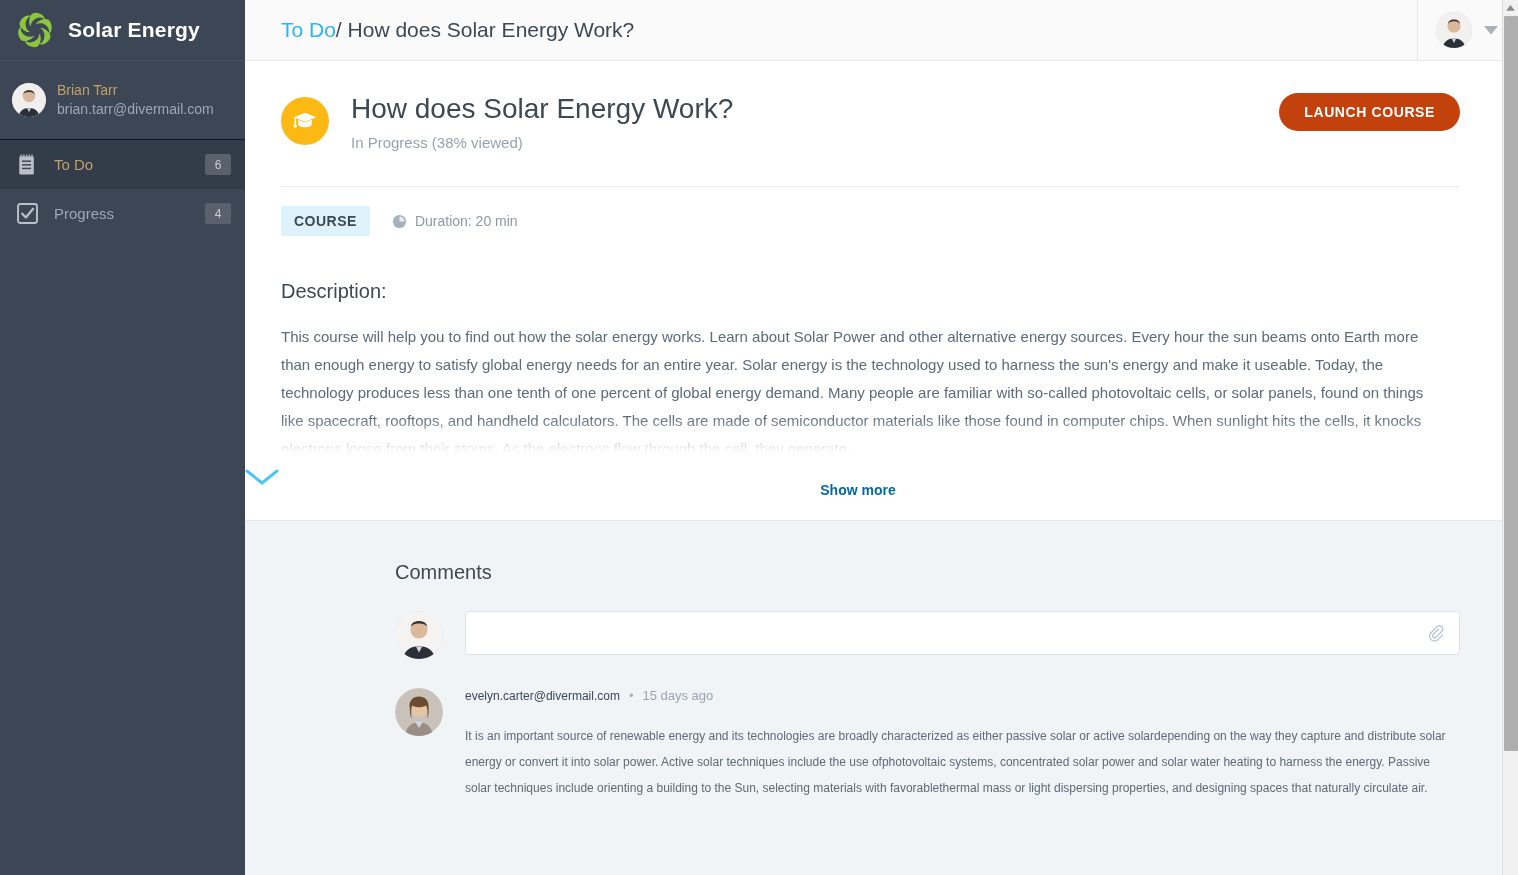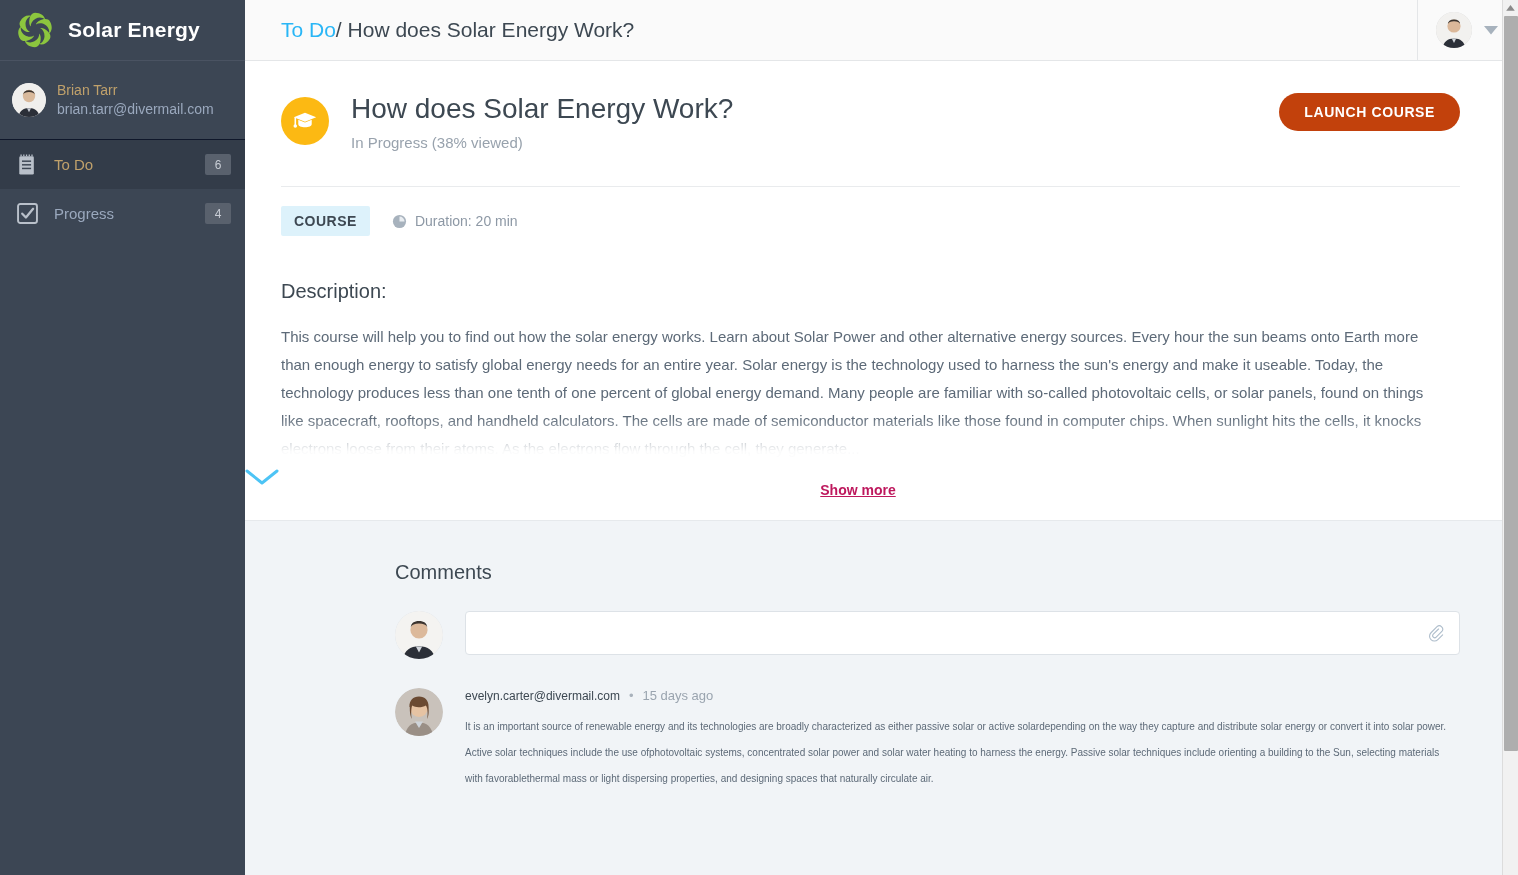--- a/index.html
+++ b/index.html
@@ -109,21 +109,21 @@
   .desc-fade {
     position: absolute; left: 0; right: 0; bottom: 0; height: 46px;
     background: linear-gradient(to bottom, rgba(255,255,255,0) 0%, rgba(255,255,255,0.97) 75%, #fff 100%);
     pointer-events: none;
   }
   .show-more {
     text-align: center; padding-top: 6px; padding-right: 47px;
     position: relative; z-index: 3;
   }
   .chev { display: block; margin: 0 auto -4px auto; }
-  .show-more-label { font-size: 14px; color: #be185d; font-weight: bold; cursor: pointer; text-decoration: underline; }
+  .show-more-label { font-size: 14px; color: #0369a1; font-weight: bold; cursor: pointer; }
 
   .comments-section {
     background: #f1f4f7; border-top: 1px solid #e6e9ec;
     margin-top: 21px; padding: 40px 0 0 0; min-height: 360px;
   }
   .comments-inner { padding: 0 58px 0 150px; }
   .comments-title { font-size: 20px; color: #3d4852; font-weight: normal; }
 
   .comment-compose { display: flex; align-items: flex-start; margin-top: 27px; gap: 22px; }
   .c-avatar { width: 48px; height: 48px; border-radius: 50%; flex: 0 0 48px; overflow: hidden; background: #dfe3e8; }
@@ -136,21 +136,21 @@
     font-family: "Liberation Sans", sans-serif; background: transparent;
   }
   .clip-btn { cursor: pointer; display: flex; align-items: center; }
 
   .comment { display: flex; align-items: flex-start; margin-top: 29px; gap: 22px; }
   .c-body { flex: 1; }
   .c-head { display: flex; align-items: baseline; gap: 9px; }
   .c-author { font-size: 12px; color: #3d4852; }
   .c-dot { color: #a9b2bc; font-size: 13px; }
   .c-time { font-size: 13px; color: #9aa4af; }
-  .c-text { font-size: 10px; color: #5d6a78; line-height: 26px; margin-top: 11px; padding-right: 10px; }
+  .c-text { font-size: 12px; color: #5d6a78; line-height: 26px; margin-top: 20px; padding-right: 10px; }
 
   
   .scrollbar {
     position: absolute; top: 0; right: 0; width: 16px; height: 875px;
     background: #f1f1f1; border-left: 1px solid #dcdcdc;
   }
   .sb-arrow { height: 16px; display: flex; align-items: center; justify-content: center; }
   .sb-thumb {
     position: absolute; top: 16px; left: 1px; width: 14px; height: 735px;
     background: #aeaeae; border-radius: 1px;

